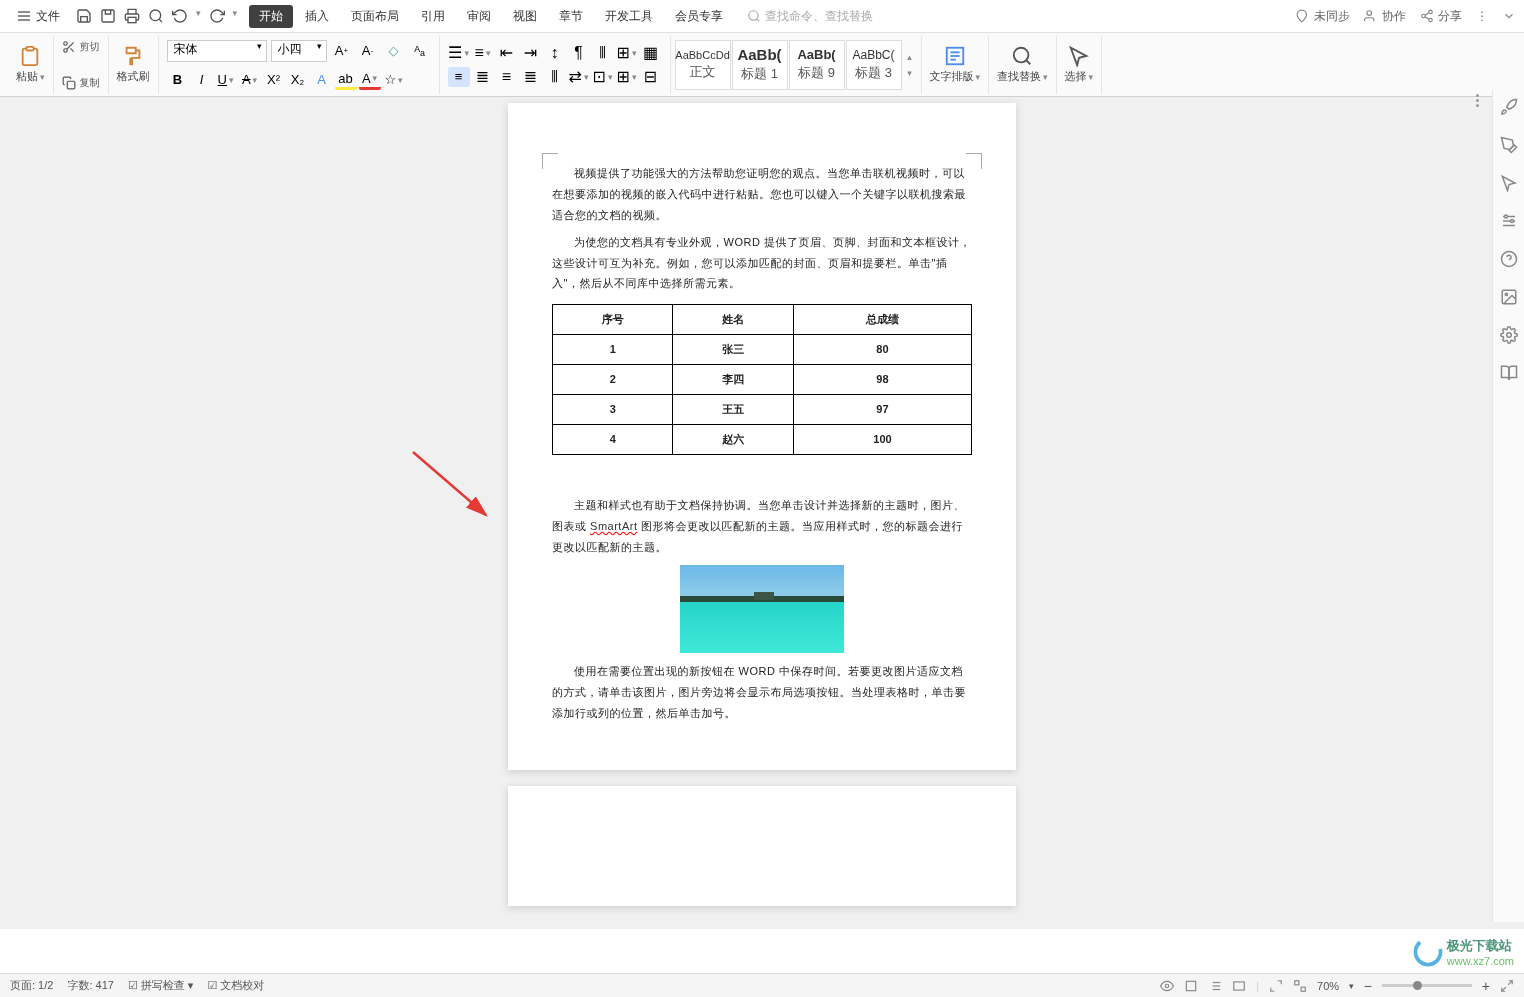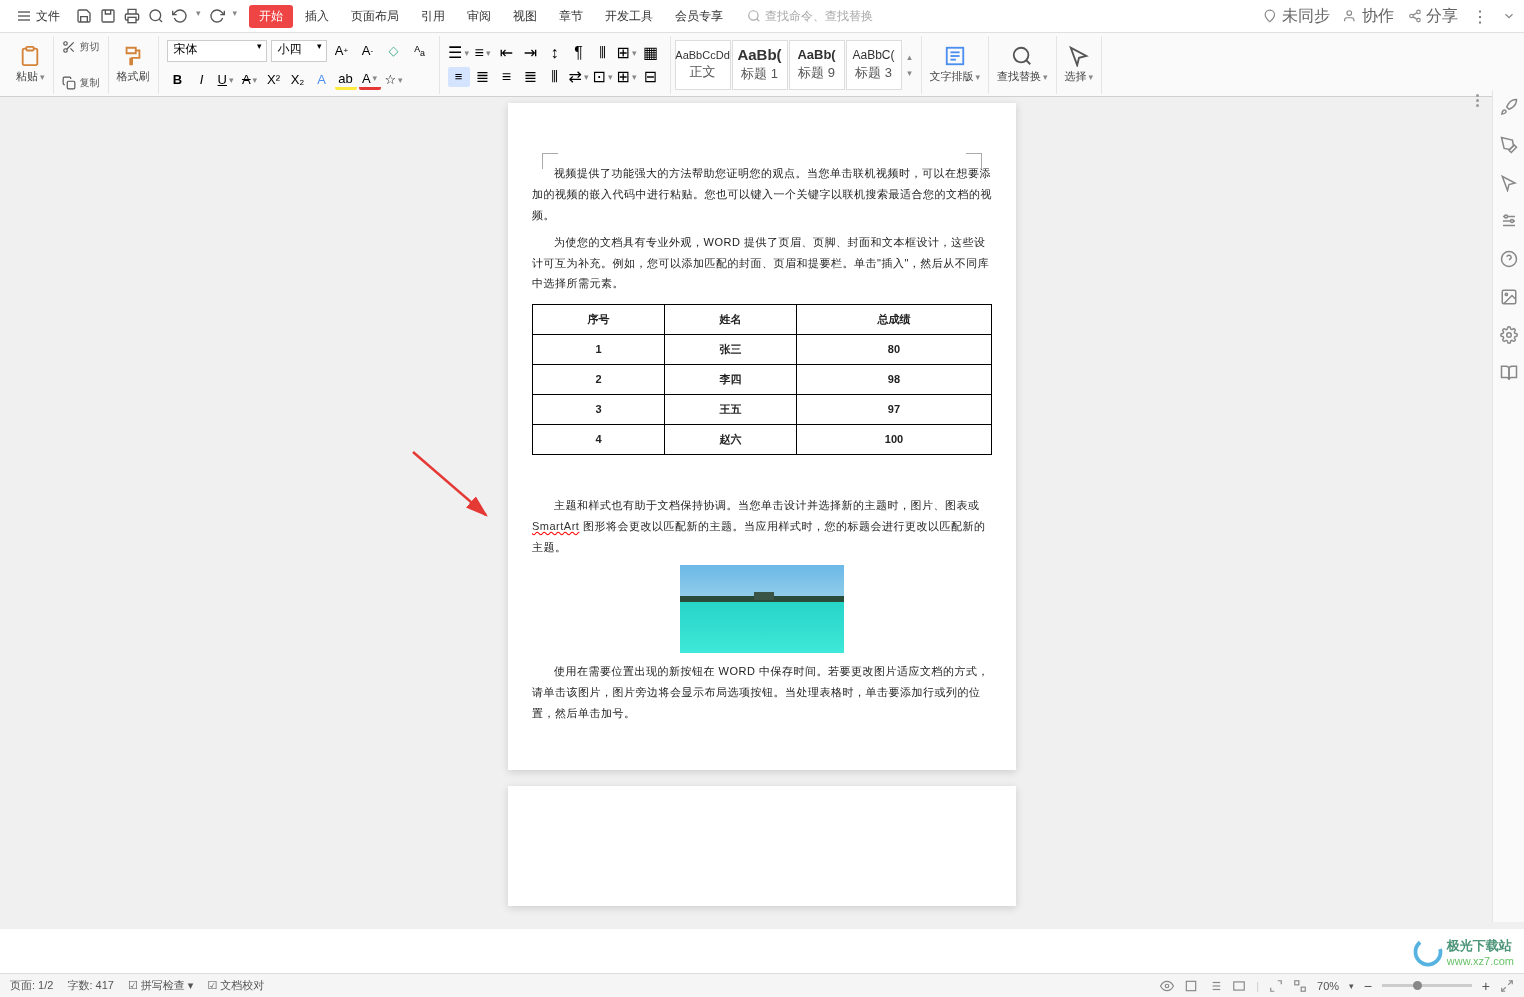--- a/index.html
+++ b/index.html
@@ -1,24 +1,24 @@
 <!DOCTYPE html>
 <html><head>
 <meta charset="utf-8">
 <style>
 *{margin:0;padding:0;box-sizing:border-box;font-family:"Microsoft YaHei","SimSun",Arial,sans-serif}
 body{background:#fff;width:1524px;height:997px;overflow:hidden;position:relative}
 .menu-bar{height:26px;display:flex;align-items:center;padding:16px 8px;font-size:12px;color:#333;border-bottom:1px solid #e0e0e0}
 .menu-left{display:flex;align-items:center;gap:2px}
 .menu-item{padding:3px 10px;cursor:pointer;border-radius:3px}
-.menu-item.active{background:#ef4444;color:#fff}
+.menu-item.active{background:#404040;color:#fff}
 .file-btn{display:flex;align-items:center;gap:4px;padding:3px 8px}
 .qat{display:flex;gap:8px;margin-left:6px;margin-right:10px}
 .qat-icon{width:16px;height:16px;color:#555}
-.menu-right{margin-left:auto;display:flex;align-items:center;gap:14px;color:#666;font-size:16px}
+.menu-right{margin-left:auto;display:flex;align-items:center;gap:14px;color:#666;font-size:12px}
 .search-box{display:flex;align-items:center;gap:4px;color:#aaa}
 .ribbon{height:64px;display:flex;align-items:center;padding:0 8px;border-bottom:1px solid #d0d0d0;background:#fafafa}
 .rib-group{display:flex;flex-direction:column;align-items:center;height:58px;padding:0 8px;border-right:1px solid #e5e5e5;justify-content:center}
 .rib-big{display:flex;flex-direction:column;align-items:center;gap:2px;font-size:11px;color:#444}
 .rib-big svg{width:22px;height:22px}
 .rib-small-col{display:flex;flex-direction:column;gap:20px;font-size:10px;color:#555;justify-content:center;height:100%}
 .rib-small{display:flex;align-items:center;gap:4px;padding:1px 4px}
 .rib-small svg{width:14px;height:14px}
 .font-row{display:flex;align-items:center;gap:4px}
 .font-sel{height:22px;border:1px solid #ccc;font-size:12px;padding:0 18px 0 6px;background:#fff;position:relative}
@@ -28,21 +28,21 @@
 .fmt-btn{width:22px;height:20px;display:flex;align-items:center;justify-content:center;border-radius:2px;font-size:13px}
 .fmt-btn.active{background:#d4e4ff}
 .para-grid{display:grid;grid-template-columns:repeat(9,22px);gap:2px}
 .para-btn{width:22px;height:20px;display:flex;align-items:center;justify-content:center}
 .style-gal{display:flex;height:50px}
 .style-item{width:56px;border:1px solid #ddd;margin-right:1px;display:flex;flex-direction:column;align-items:center;justify-content:center;font-size:10px;background:#fff}
 .style-prev{font-size:11px;color:#333}
 .style-prev.big{font-size:15px;font-weight:bold}
 .style-lbl{font-size:13px;color:#555;margin-top:2px}
 .canvas-area{height:832px;background:#f0f0f0;display:flex;justify-content:center;overflow:auto;position:relative}
-.page{width:508px;background:#fff;margin-top:6px;box-shadow:0 2px 8px rgba(0,0,0,.15);padding:60px 24px 40px;font-family:SimSun;font-size:11px;color:#222;line-height:1.9;position:relative}
+.page{width:508px;background:#fff;margin-top:6px;box-shadow:0 2px 8px rgba(0,0,0,.15);padding:60px 44px 40px;font-family:SimSun;font-size:11px;color:#222;line-height:1.9;position:relative}
 .page p{text-indent:2em;margin-bottom:6px;letter-spacing:0.5px}
 .doc-table{width:100%;border-collapse:collapse;margin:10px 0}
 .doc-table th,.doc-table td{border:1px solid #000;text-align:center;padding:4px 0;font-size:11px;font-weight:bold}
 .img-ph{width:164px;height:88px;margin:8px auto;display:block;background:linear-gradient(to bottom,#6bb8e8 0%,#8fcce8 35%,#3b6b4a 36%,#4a7a58 40%,#26d4c8 41%,#3fe8d8 100%);position:relative}
 .page-corner{position:absolute;width:16px;height:16px}
 .pc-tl{top:50px;left:34px;border-top:1px solid #aaa;border-left:1px solid #aaa}
 .pc-tr{top:50px;right:34px;border-top:1px solid #aaa;border-right:1px solid #aaa}
 .arrow{position:absolute;pointer-events:none}
 .page2{width:508px;background:#fff;margin-top:16px;box-shadow:0 2px 8px rgba(0,0,0,.15);padding:60px 44px;min-height:60px}
 .side-panel{position:absolute;right:0;top:90px;width:32px;background:#fafafa;border-left:1px solid #e5e5e5;height:832px;display:flex;flex-direction:column;align-items:center;padding-top:8px;gap:20px}

